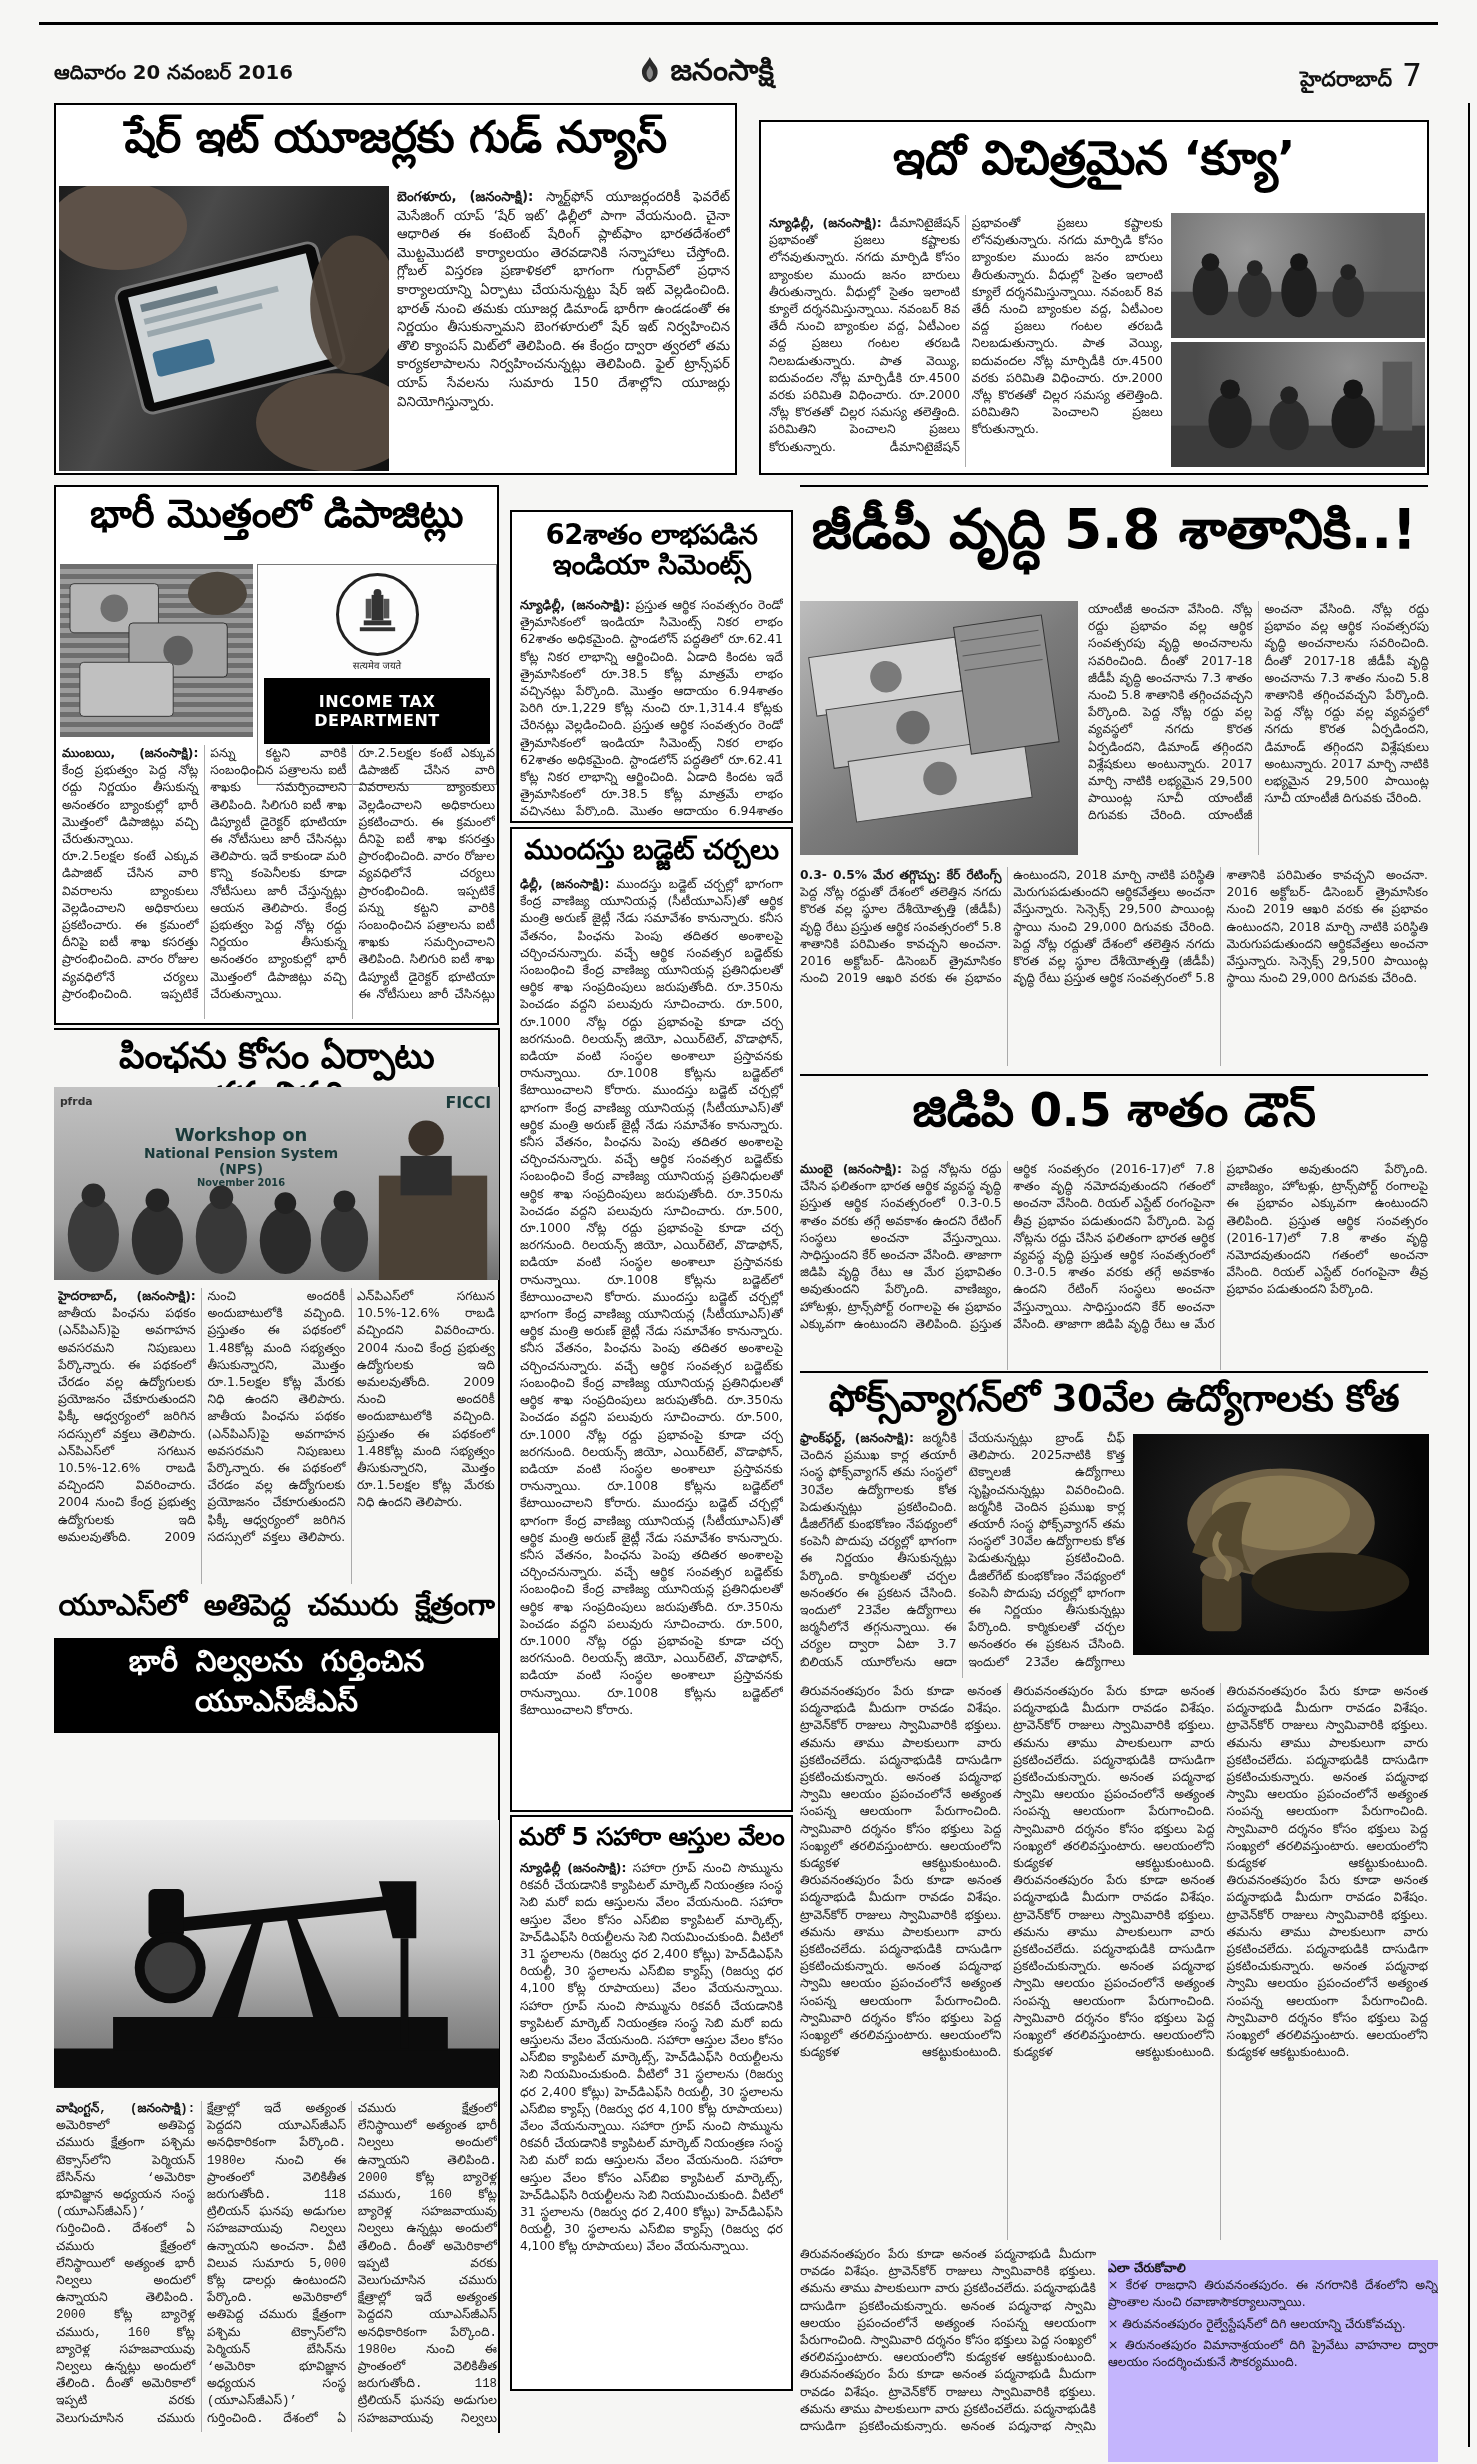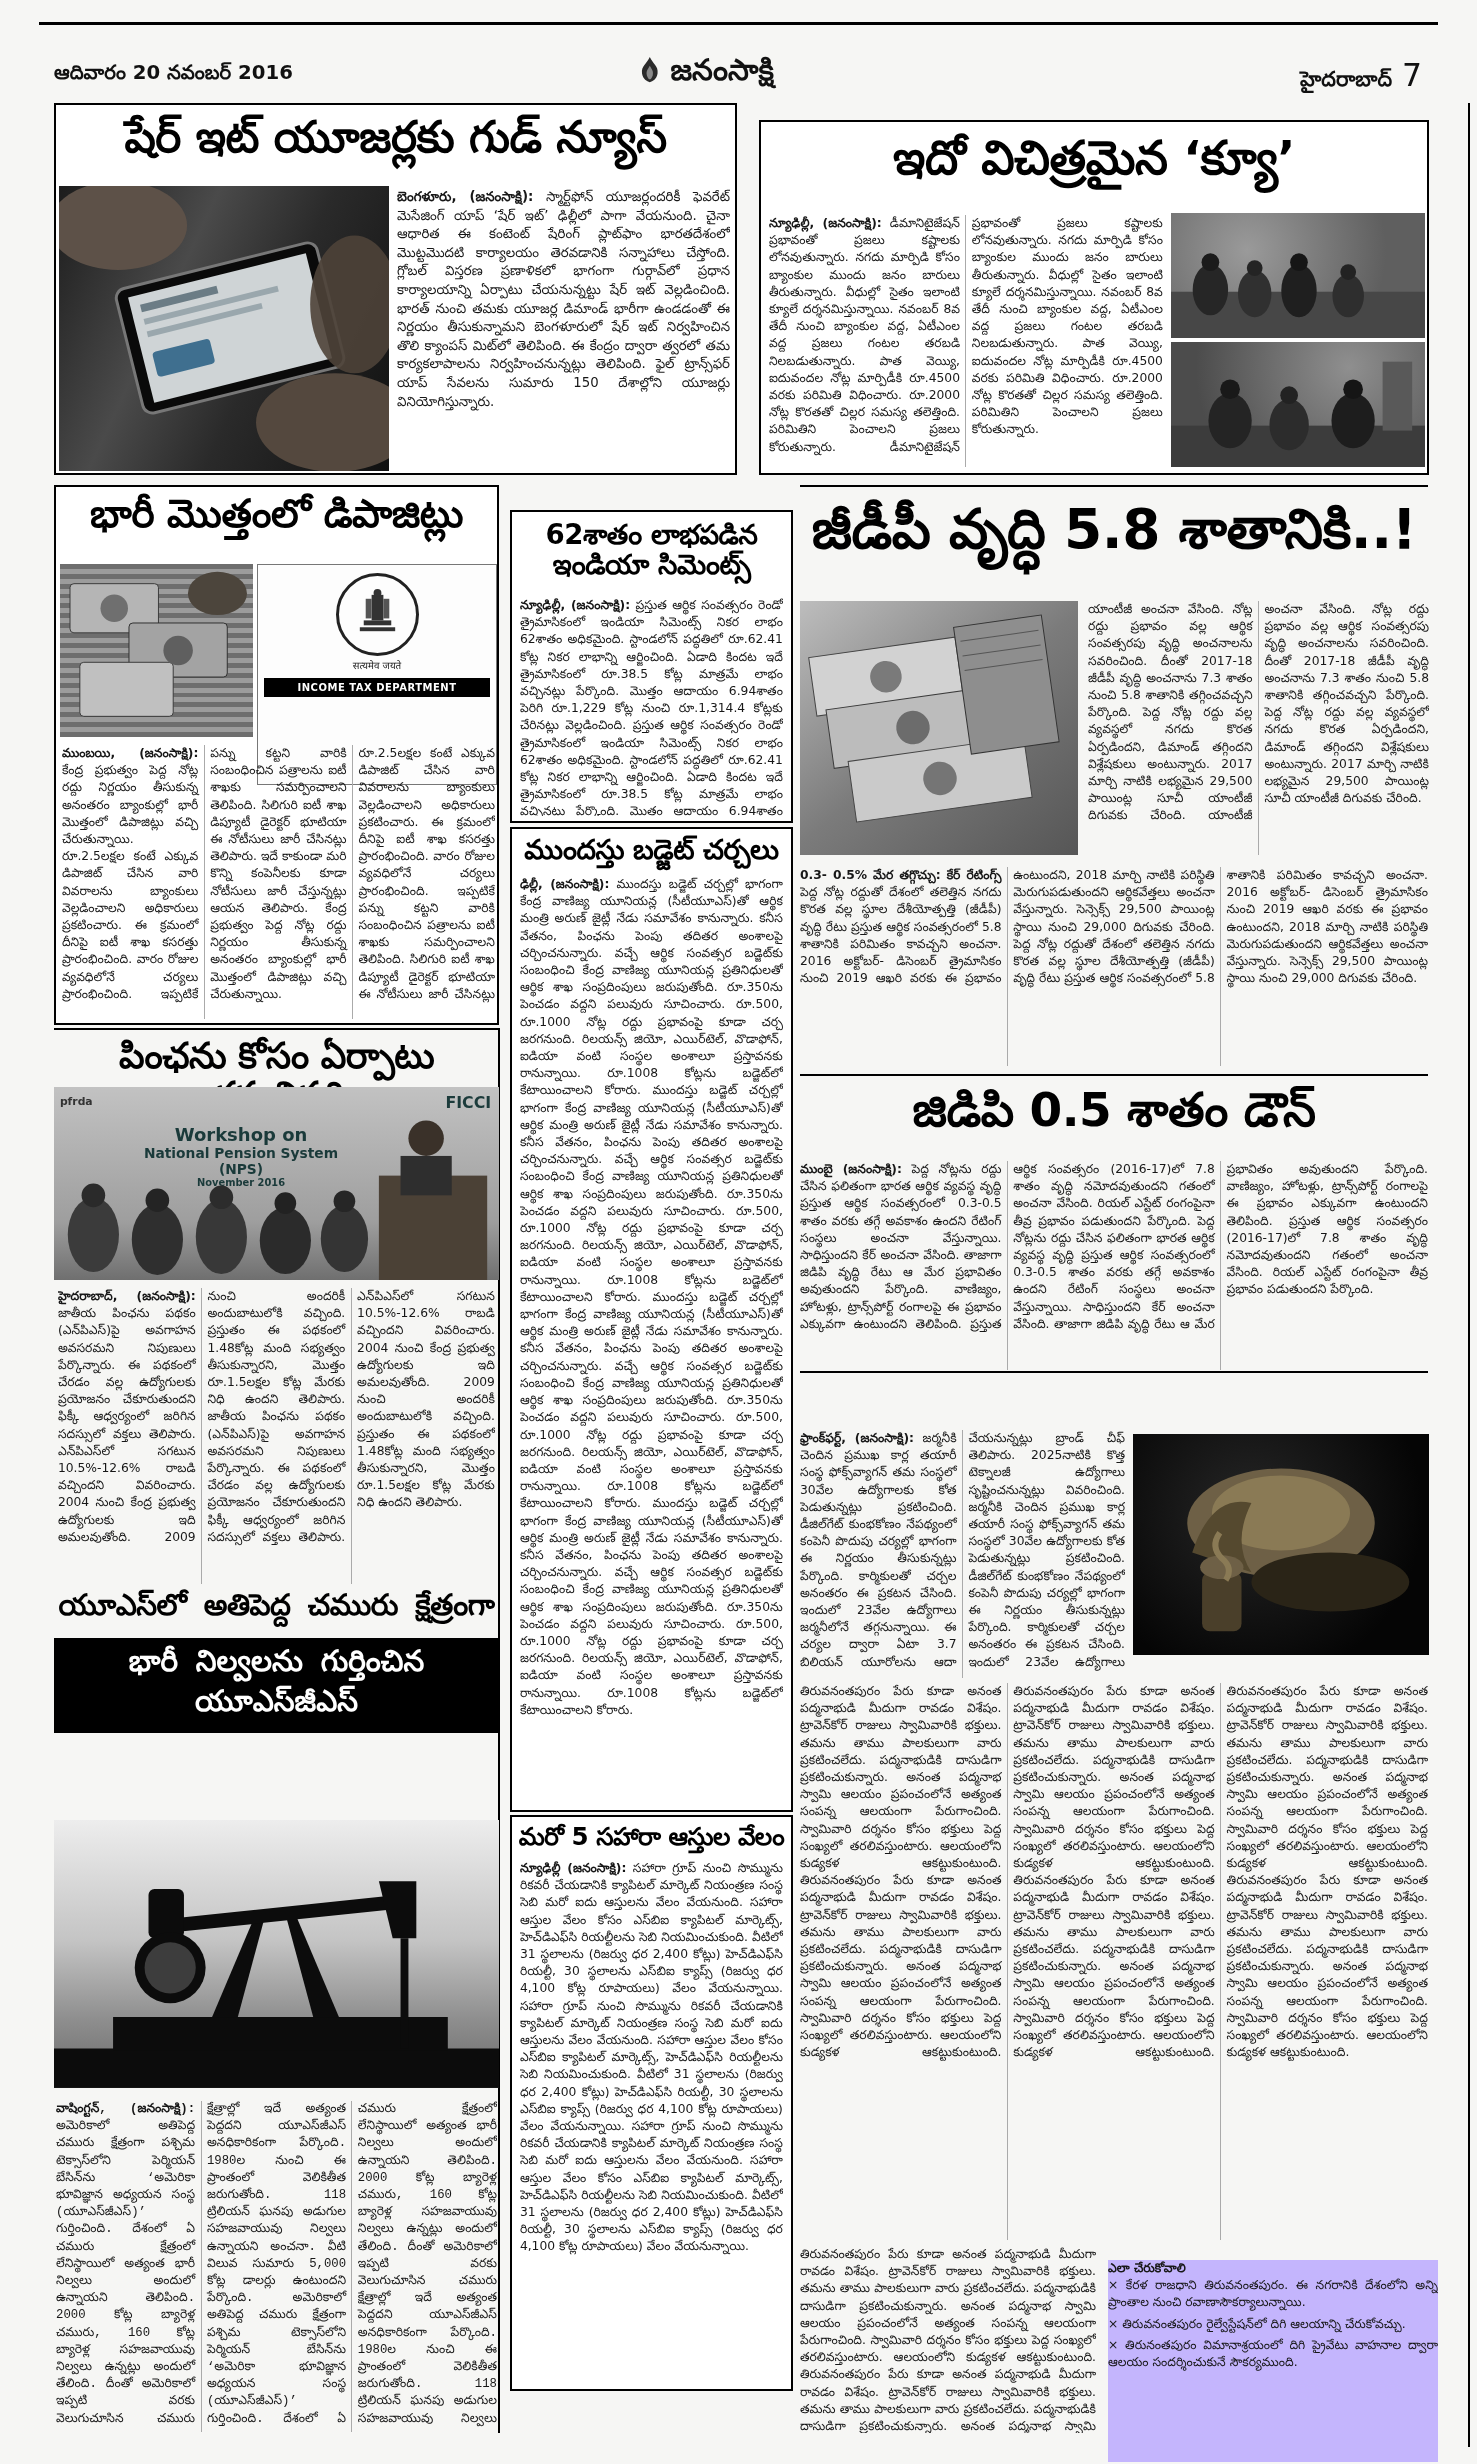--- a/index.html
+++ b/index.html
@@ -109,21 +109,21 @@
       <svg width="55" height="55" viewBox="0 0 56 56">
         <rect x="22" y="8" width="12" height="26" fill="#333"></rect>
         <rect x="14" y="34" width="28" height="5" fill="#333"></rect>
         <rect x="10" y="41" width="36" height="4" fill="#333"></rect>
         <circle cx="28" cy="6" r="4" fill="#333"></circle>
         <rect x="16" y="12" width="6" height="20" fill="#555"></rect>
         <rect x="34" y="12" width="6" height="20" fill="#555"></rect>
       </svg>
     </div>
     <div style="text-align:center;font-size:9.9px;margin-top:2px;color:#222;">सत्यमेव जयते</div>
-    <div class="caption-bar" style="margin:5.9px 5.9px 0;font-size:10px;padding:4px 0;letter-spacing:0.5px;">INCOME TAX DEPARTMENT</div>
+    <div class="caption-bar" style="margin:5.9px 5.9px 0;font-size:16px;padding:14px 0;letter-spacing:0.5px;">INCOME TAX DEPARTMENT</div>
   </div>
   <div class="abs bodytext cols3" style="left:5.9px;top:258px;width:433px;height:274px;">
     <span class="dl">ముంబయి, (జనంసాక్షి):</span>
     <span>కేంద్ర ప్రభుత్వం పెద్ద నోట్ల రద్దు నిర్ణయం తీసుకున్న అనంతరం బ్యాంకుల్లో భారీ మొత్తంలో డిపాజిట్లు వచ్చి చేరుతున్నాయి. రూ.2.5లక్షల కంటే ఎక్కువ డిపాజిట్ చేసిన వారి వివరాలను బ్యాంకులు వెల్లడించాలని అధికారులు ప్రకటించారు. ఈ క్రమంలో దీనిపై ఐటీ శాఖ కసరత్తు ప్రారంభించింది. వారం రోజుల వ్యవధిలోనే చర్యలు ప్రారంభించింది. ఇప్పటికే పన్ను కట్టని వారికి సంబంధించిన పత్రాలను ఐటీ శాఖకు సమర్పించాలని తెలిపింది. సిలిగురి ఐటీ శాఖ డిప్యూటీ డైరెక్టర్ భూటియా ఈ నోటీసులు జారీ చేసినట్లు తెలిపారు. ఇదే కాకుండా మరి కొన్ని కంపెనీలకు కూడా నోటీసులు జారీ చేస్తున్నట్లు ఆయన తెలిపారు. కేంద్ర ప్రభుత్వం పెద్ద నోట్ల రద్దు నిర్ణయం తీసుకున్న అనంతరం బ్యాంకుల్లో భారీ మొత్తంలో డిపాజిట్లు వచ్చి చేరుతున్నాయి. రూ.2.5లక్షల కంటే ఎక్కువ డిపాజిట్ చేసిన వారి వివరాలను బ్యాంకులు వెల్లడించాలని అధికారులు ప్రకటించారు. ఈ క్రమంలో దీనిపై ఐటీ శాఖ కసరత్తు ప్రారంభించింది. వారం రోజుల వ్యవధిలోనే చర్యలు ప్రారంభించింది. ఇప్పటికే పన్ను కట్టని వారికి సంబంధించిన పత్రాలను ఐటీ శాఖకు సమర్పించాలని తెలిపింది. సిలిగురి ఐటీ శాఖ డిప్యూటీ డైరెక్టర్ భూటియా ఈ నోటీసులు జారీ చేసినట్లు తెలిపారు. ఇదే కాకుండా మరి కొన్ని కంపెనీలకు కూడా నోటీసులు జారీ చేస్తున్నట్లు ఆయన తెలిపారు.</span>
   </div>
 </div>
 
 <div class="abs rule" style="left:498px;top:1028px;width:2px;height:1405px;"></div>
 
 <div class="box" style="left:510px;top:510px;width:283px;height:313px;">
@@ -183,20 +183,21 @@
 <div class="abs" style="left:800px;top:1076px;width:628px;">
   <div class="hl" style="font-size:47px;margin-top:7.9px;">జిడిపి 0.5 శాతం డౌన్</div>
   <div class="abs bodytext cols3" style="left:0px;top:85px;width:628px;height:209px;">
     <span class="dl">ముంబై (జనంసాక్షి):</span>
     <span>పెద్ద నోట్లను రద్దు చేసిన ఫలితంగా భారత ఆర్థిక వ్యవస్థ వృద్ధి ప్రస్తుత ఆర్థిక సంవత్సరంలో 0.3-0.5 శాతం వరకు తగ్గే అవకాశం ఉందని రేటింగ్ సంస్థలు అంచనా వేస్తున్నాయి. సాధిస్తుందని కేర్ అంచనా వేసింది. తాజాగా జిడిపి వృద్ధి రేటు ఆ మేర ప్రభావితం అవుతుందని పేర్కొంది. వాణిజ్యం, హోటళ్లు, ట్రాన్స్‌పోర్ట్ రంగాలపై ఈ ప్రభావం ఎక్కువగా ఉంటుందని తెలిపింది. ప్రస్తుత ఆర్థిక సంవత్సరం (2016-17)లో 7.8 శాతం వృద్ధి నమోదవుతుందని గతంలో అంచనా వేసింది. రియల్ ఎస్టేట్ రంగంపైనా తీవ్ర ప్రభావం పడుతుందని పేర్కొంది. పెద్ద నోట్లను రద్దు చేసిన ఫలితంగా భారత ఆర్థిక వ్యవస్థ వృద్ధి ప్రస్తుత ఆర్థిక సంవత్సరంలో 0.3-0.5 శాతం వరకు తగ్గే అవకాశం ఉందని రేటింగ్ సంస్థలు అంచనా వేస్తున్నాయి. సాధిస్తుందని కేర్ అంచనా వేసింది. తాజాగా జిడిపి వృద్ధి రేటు ఆ మేర ప్రభావితం అవుతుందని పేర్కొంది. వాణిజ్యం, హోటళ్లు, ట్రాన్స్‌పోర్ట్ రంగాలపై ఈ ప్రభావం ఎక్కువగా ఉంటుందని తెలిపింది. ప్రస్తుత ఆర్థిక సంవత్సరం (2016-17)లో 7.8 శాతం వృద్ధి నమోదవుతుందని గతంలో అంచనా వేసింది. రియల్ ఎస్టేట్ రంగంపైనా తీవ్ర ప్రభావం పడుతుందని పేర్కొంది.</span>
   </div>
 </div>
 
 <div class="abs rule" style="left:800px;top:1371px;width:628px;height:2px;"></div>
 <div class="abs" style="left:800px;top:1373px;width:628px;">
+  <div class="hl" style="font-size:37px;margin-top:5.9px;">ఫోక్స్‌వ్యాగన్‌లో 30వేల ఉద్యోగాలకు కోత</div>
   <div class="abs bodytext cols2" style="left:0px;top:57px;width:325px;height:248px;">
     <span class="dl">ఫ్రాంక్‌ఫర్ట్, (జనంసాక్షి):</span>
     <span>జర్మనీకి చెందిన ప్రముఖ కార్ల తయారీ సంస్థ ఫోక్స్‌వ్యాగన్ తమ సంస్థలో 30వేల ఉద్యోగాలకు కోత పెడుతున్నట్లు ప్రకటించింది. డీజిల్‌గేట్ కుంభకోణం నేపథ్యంలో కంపెనీ పొదుపు చర్యల్లో భాగంగా ఈ నిర్ణయం తీసుకున్నట్లు పేర్కొంది. కార్మికులతో చర్చల అనంతరం ఈ ప్రకటన చేసింది. ఇందులో 23వేల ఉద్యోగాలు జర్మనీలోనే తగ్గనున్నాయి. ఈ చర్యల ద్వారా ఏటా 3.7 బిలియన్ యూరోలను ఆదా చేయనున్నట్లు బ్రాండ్ చీఫ్ తెలిపారు. 2025నాటికి కొత్త టెక్నాలజీ ఉద్యోగాలు సృష్టించనున్నట్లు వివరించింది. జర్మనీకి చెందిన ప్రముఖ కార్ల తయారీ సంస్థ ఫోక్స్‌వ్యాగన్ తమ సంస్థలో 30వేల ఉద్యోగాలకు కోత పెడుతున్నట్లు ప్రకటించింది. డీజిల్‌గేట్ కుంభకోణం నేపథ్యంలో కంపెనీ పొదుపు చర్యల్లో భాగంగా ఈ నిర్ణయం తీసుకున్నట్లు పేర్కొంది. కార్మికులతో చర్చల అనంతరం ఈ ప్రకటన చేసింది. ఇందులో 23వేల ఉద్యోగాలు జర్మనీలోనే తగ్గనున్నాయి. ఈ చర్యల ద్వారా ఏటా 3.7 బిలియన్ యూరోలను ఆదా చేయనున్నట్లు బ్రాండ్ చీఫ్ తెలిపారు. 2025నాటికి కొత్త టెక్నాలజీ ఉద్యోగాలు సృష్టించనున్నట్లు వివరించింది.</span>
   </div>
   <div class="photo" style="left:333px;top:61px;width:296px;height:221px;background:radial-gradient(circle at 40% 35%,#262626,#050505 75%);">
     <svg width="296" height="221" viewBox="0 0 300 224">
       <ellipse cx="150" cy="90" rx="95" ry="55" fill="#6e6046"></ellipse>
       <ellipse cx="150" cy="80" rx="70" ry="38" fill="#8a7a55"></ellipse>
       <path d="M60 120 Q80 60 120 70 Q100 110 120 140 Z" fill="#55492f"></path>
       <rect x="70" y="140" width="40" height="60" rx="8" fill="#4a3f2a"></rect>

